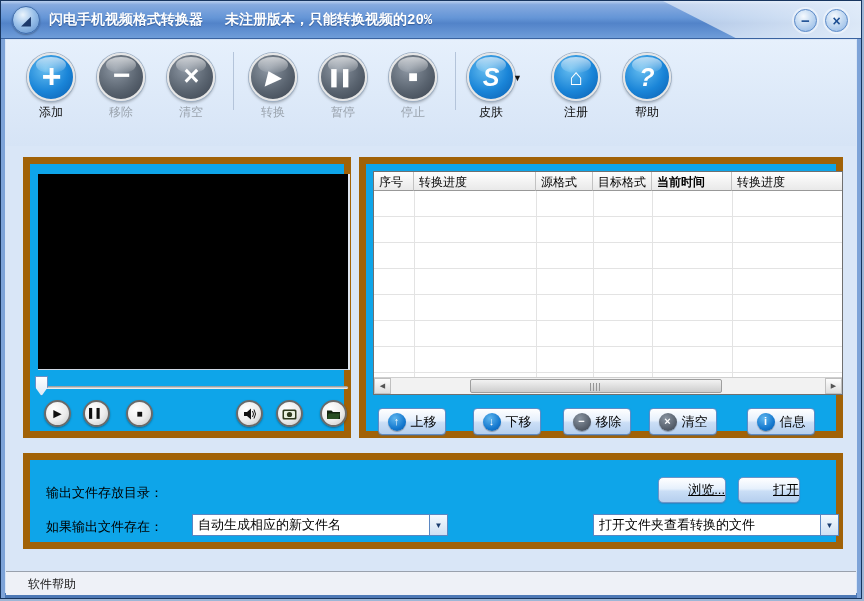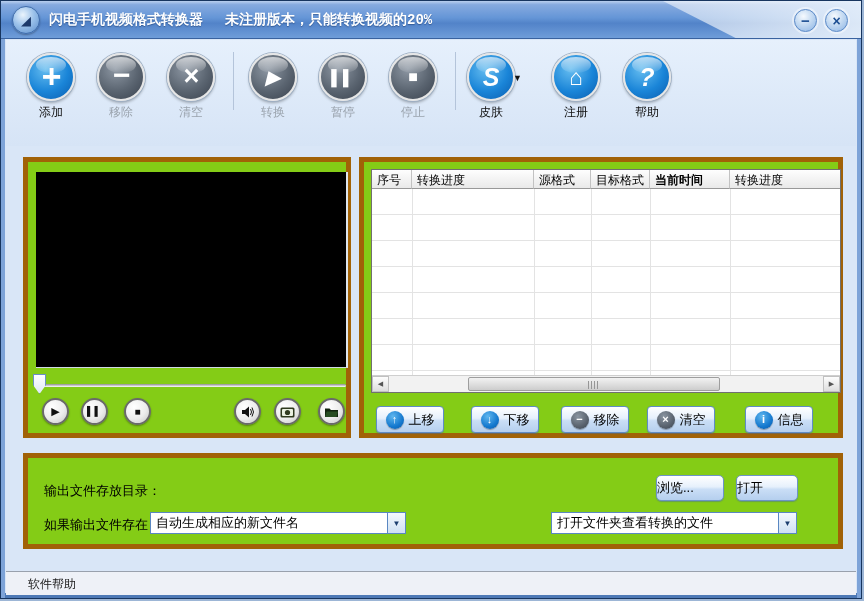--- a/index.html
+++ b/index.html
@@ -50,21 +50,21 @@
   .g-play { font-size:20px; }
   .g-pause { font-size:15px; letter-spacing:1px; }
   .g-stop { font-size:16px; }
   .g-s { font-size:25px; font-weight:bold; }
   .g-home { font-size:23px; font-weight:bold; }
   .g-q { font-size:25px; font-weight:bold; }
   .tb-sep { position:absolute; top:12px; width:1px; height:58px; background:#b4c4da; }
   .skin-arrow { position:absolute; left:507px; top:33px; font-size:9px; color:#111; cursor:default; }
 
   
-  .panel { position:absolute; border:5px solid #a16207; background:#84cc16;padding-left:12px; }
+  .panel { position:absolute; border:7px solid #a16207; background:#0ea5e9;padding-left:12px; }
   .left-panel  { left:22px; top:156px; width:328px; height:281px; }
   .right-panel { left:358px; top:156px; width:484px; height:281px; }
   .bottom-panel{ left:22px; top:452px; width:820px; height:96px; }
 
   
   .video-area { position:absolute; left:8px; top:10px; width:312px; height:196px; background:#000;
     border-right:2px solid #dfe6ef; border-bottom:1px solid #cfd8e4; }
   .seek-track { position:absolute; left:8px; top:222px; width:310px; height:3px;
     background:linear-gradient(180deg,#8f8f8f,#ffffff); border-radius:2px; }
   .seek-thumb { position:absolute; left:5px; top:212px; width:13px; height:20px;
@@ -112,23 +112,23 @@
   .mini-ico.gray { background:radial-gradient(circle at 38% 30%, #8a95a1 0%, #59626e 60%, #39414d 100%); }
 
   
   .flabel { position:absolute; font-size:13px; color:#000; white-space:nowrap; }
   .dir-input { position:absolute; left:122px; top:20px; width:508px; height:20px;
     border:1px solid #5a87c2; background:#fff; font-family:"DejaVu Sans Mono", monospace;
     font-size:12px; padding:1px 3px; color:#000; }
   .fbtn { position:absolute; top:17px; height:26px; border:1px solid #6d94c8; border-radius:5px;
     background:linear-gradient(180deg,#ffffff 0%,#e6f0fc 45%,#cadef6 55%,#b5cfee 100%);
     box-shadow:0 1px 1px rgba(70,110,160,.5); font-size:13px; color:#000;
-    display:flex; align-items:center; justify-content:flex-start; }
+    display:flex; align-items:center; justify-content:flex-end;text-decoration:underline; }
   .combo { position:absolute; height:22px; border:1px solid #5a87c2; background:#fff;
-    display:flex; align-items:center; font-size:13px; color:#000; }
+    display:flex; align-items:center; font-size:13px; color:#000;margin-left:40px; }
   .combo .ctext { padding-left:5px; white-space:nowrap; overflow:hidden; flex:1; }
   .combo .arrow-btn { width:18px; height:100%; border-left:1px solid #5a87c2;
     background:linear-gradient(180deg,#f4f9fe,#cfe0f3); display:flex; align-items:center;
     justify-content:center; font-size:8px; color:#1a3c6e; }
 
   
   .status-sep { position:absolute; left:5px; right:5px; top:570px; height:1px; background:#99a1ad; }
   .statusbar { position:absolute; left:5px; right:5px; top:571px; height:23px; background:#eef1f7; }
   .statusbar .stext { position:absolute; left:6px; top:4px; font-size:12px; color:#1a1a1a;margin-left:16px; }
 </style>

